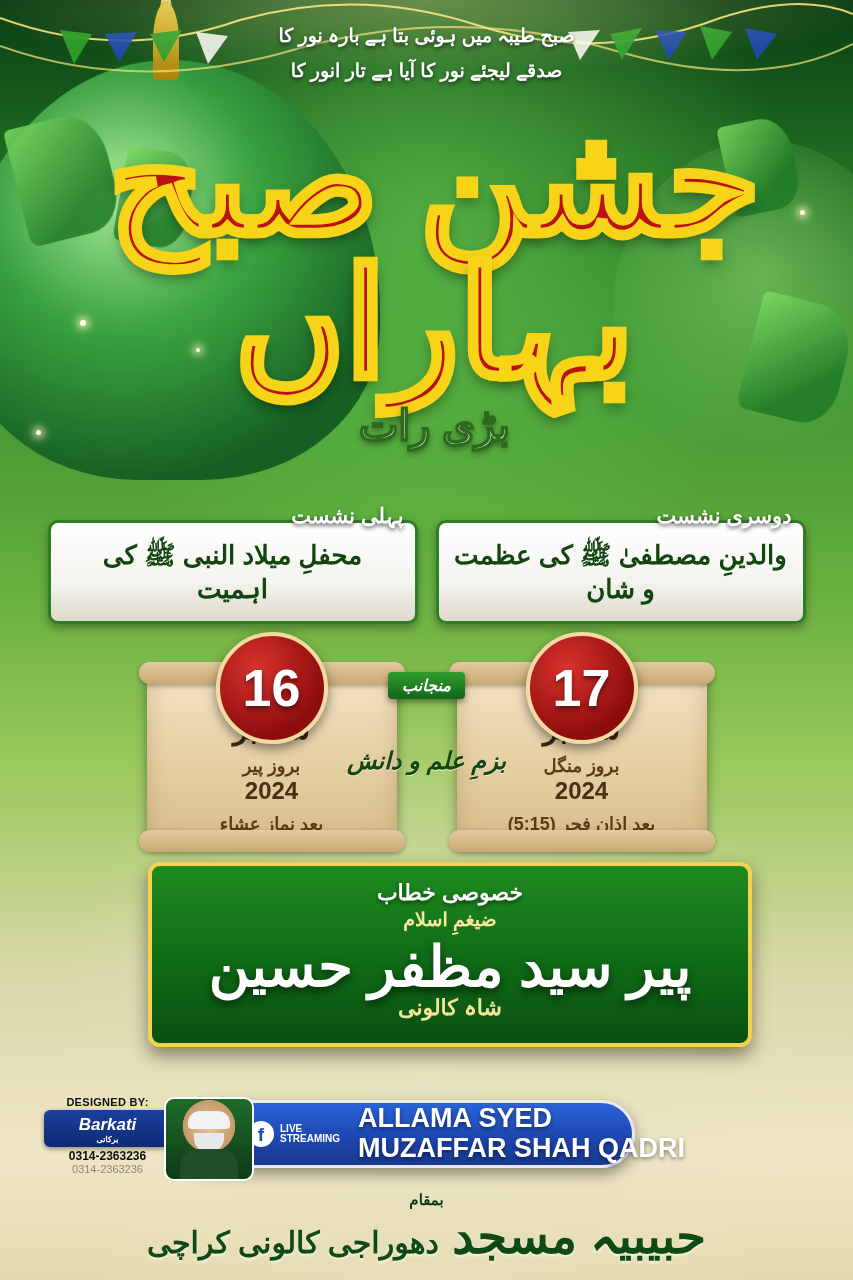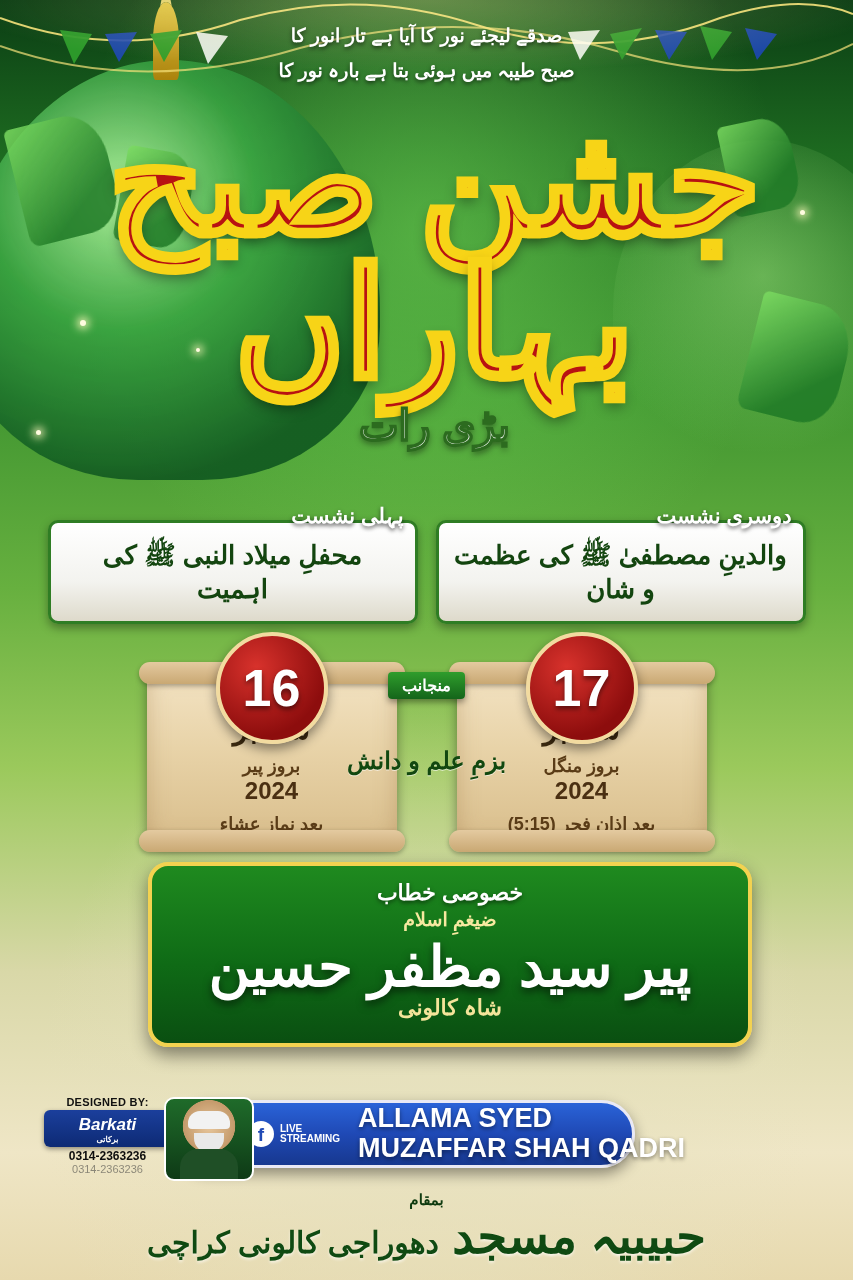--- a/index.html
+++ b/index.html
@@ -262,20 +262,21 @@
   }
   .center-tag {
     position: absolute;
     top: 672px;
     left: 50%;
     transform: translateX(-50%);
     width: 160px;
     text-align: center;
     direction: rtl;
     z-index: 5;
+    font-style: italic;
   }
   .center-tag .ribbon {
     display: inline-block;
     background: linear-gradient(180deg, #2f9d2c, #14651a);
     color: #ffffff;
     font-size: 16px;
     font-weight: bold;
     padding: 4px 14px;
     border-radius: 4px;
     box-shadow: 0 3px 6px rgba(0,0,0,0.4);
@@ -290,21 +291,21 @@
   }
 
   
   .speaker-panel {
     position: absolute;
     top: 862px;
     left: 148px;
     width: 560px;
     background: linear-gradient(180deg, #1f8a1f 0%, #0f6b16 55%, #0a4f11 100%);
     border: 4px solid #f3d250;
-    border-radius: 20px;
+    border-radius: 12px;
     box-shadow: 0 8px 18px rgba(0,0,0,0.45);
     padding: 14px 18px 22px;
     text-align: center;
     direction: rtl;
   }
   .khitab {
     font-size: 22px;
     font-weight: bold;
     color: #ffffff;
     text-shadow: 0 2px 4px rgba(0,0,0,0.5);
@@ -516,22 +517,22 @@
     </g>
   </svg>
   <div class="lights-glow"></div>
 
   <div class="sparkle" style="left:80px; top:320px;"></div>
   <div class="sparkle" style="left:196px; top:348px; width:4px; height:4px;"></div>
   <div class="sparkle" style="left:36px; top:430px; width:5px; height:5px;"></div>
   <div class="sparkle" style="left:800px; top:210px; width:5px; height:5px;"></div>
 
   <div class="couplet">
+    <div>صبح طیبہ میں ہوئی بتا ہے بارہ نور کا</div>
     <div>صدقے لیجئے نور کا آیا ہے تار انور کا</div>
-    <div>صبح طیبہ میں ہوئی بتا ہے بارہ نور کا</div>
   </div>
 
   <div class="title-wrap">
     <div class="title-main">جشن صبح بہاراں</div>
     <div class="title-sub">بڑی رات</div>
   </div>
 
   <div class="sessions">
     <div class="session">
       <div class="session-label">پہلی نشست</div>

